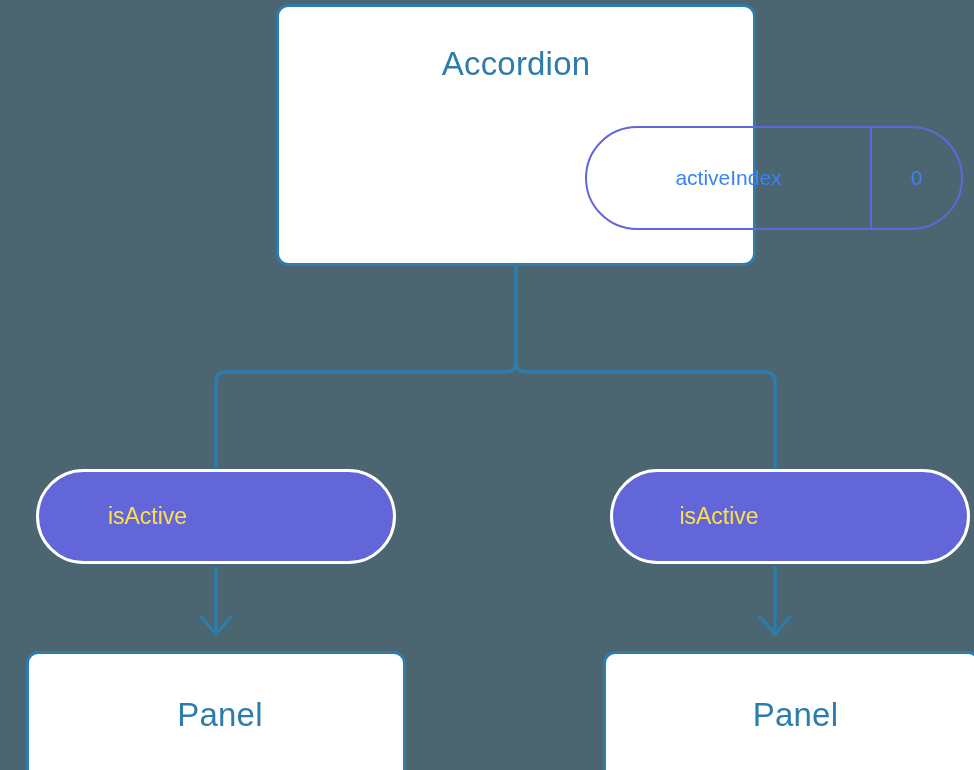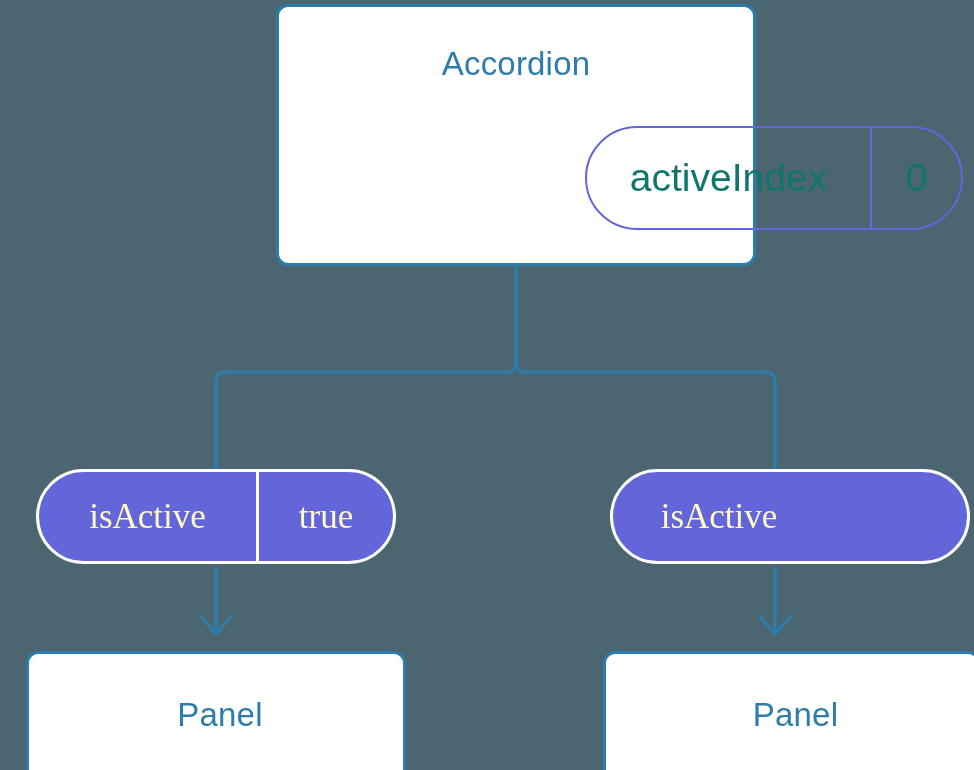--- a/index.html
+++ b/index.html
@@ -93,37 +93,36 @@
     box-sizing: border-box;
   }
 
   
   .pill-outline {
     border: 2px solid #6366d8;
     background: transparent;
   }
   .pill-outline .pill-key,
   .pill-outline .pill-val {
-    color: #0f766e;
-    font-size: 39px;
+    color: #3b82f6;
+    font-size: 21px;
   }
   .pill-outline .pill-val {
     border-left: 2px solid #6366d8;
   }
 
   
   .pill-filled {
     border: 3px solid #ffffff;
     background: #6366d8;
   }
   .pill-filled .pill-key,
   .pill-filled .pill-val {
-    color: #fef9c3;
-    font-size: 35px;
-    font-family: Liberation Serif, serif;
+    color: #fde047;
+    font-size: 23px;
   }
   .pill-filled .pill-val {
     border-left: 3px solid #ffffff;
   }
 
   
   #pill-active-index {
     left: 306px;
     top: 119px;
     width: 378px;
@@ -173,21 +172,20 @@
     <div class="card-title">Accordion</div>
 
     <div class="pill pill-outline" id="pill-active-index">
       <div class="pill-key">activeIndex</div>
       <div class="pill-val">0</div>
     </div>
   </div>
 
   <div class="pill pill-filled" id="pill-is-active-left">
     <div class="pill-key">isActive</div>
-    <div class="pill-val">true</div>
   </div>
 
   <div class="pill pill-filled" id="pill-is-active-right">
     <div class="pill-key">isActive</div>
   </div>
 
   <div class="card panel-card" id="panel-card-left">
     <div class="card-title">Panel</div>
   </div>
 

